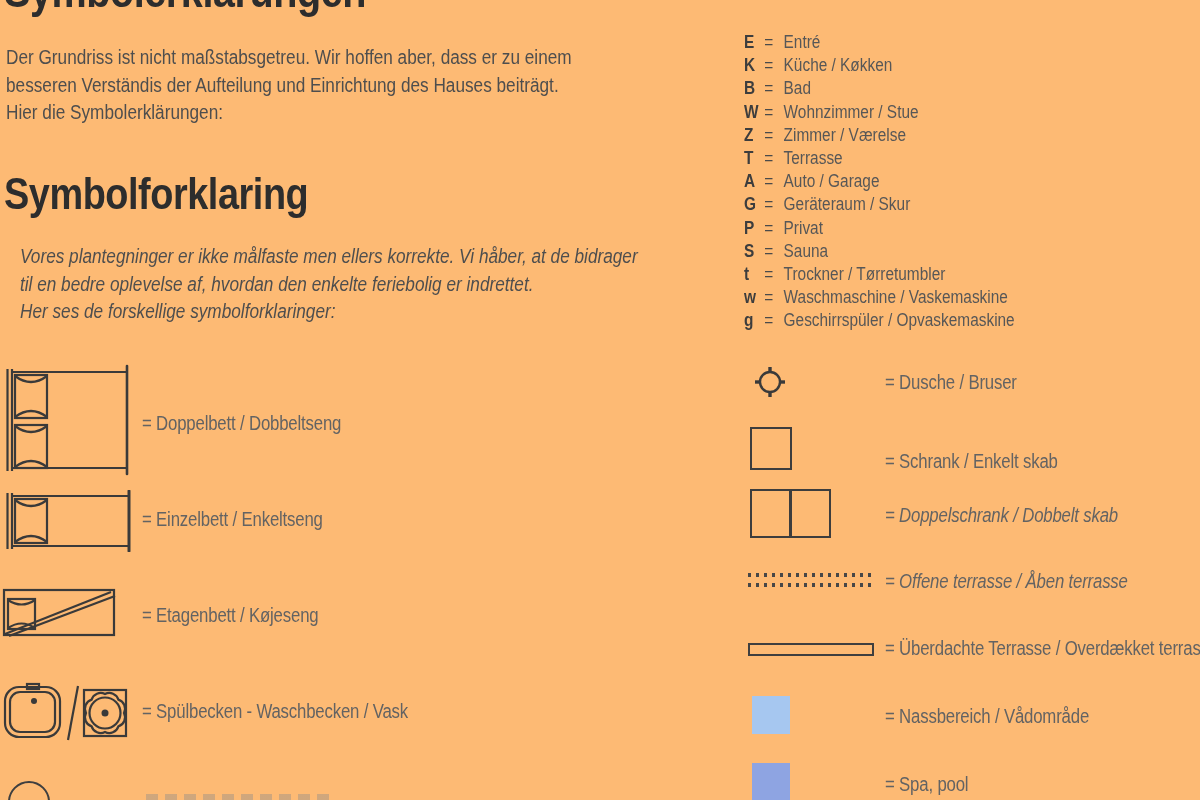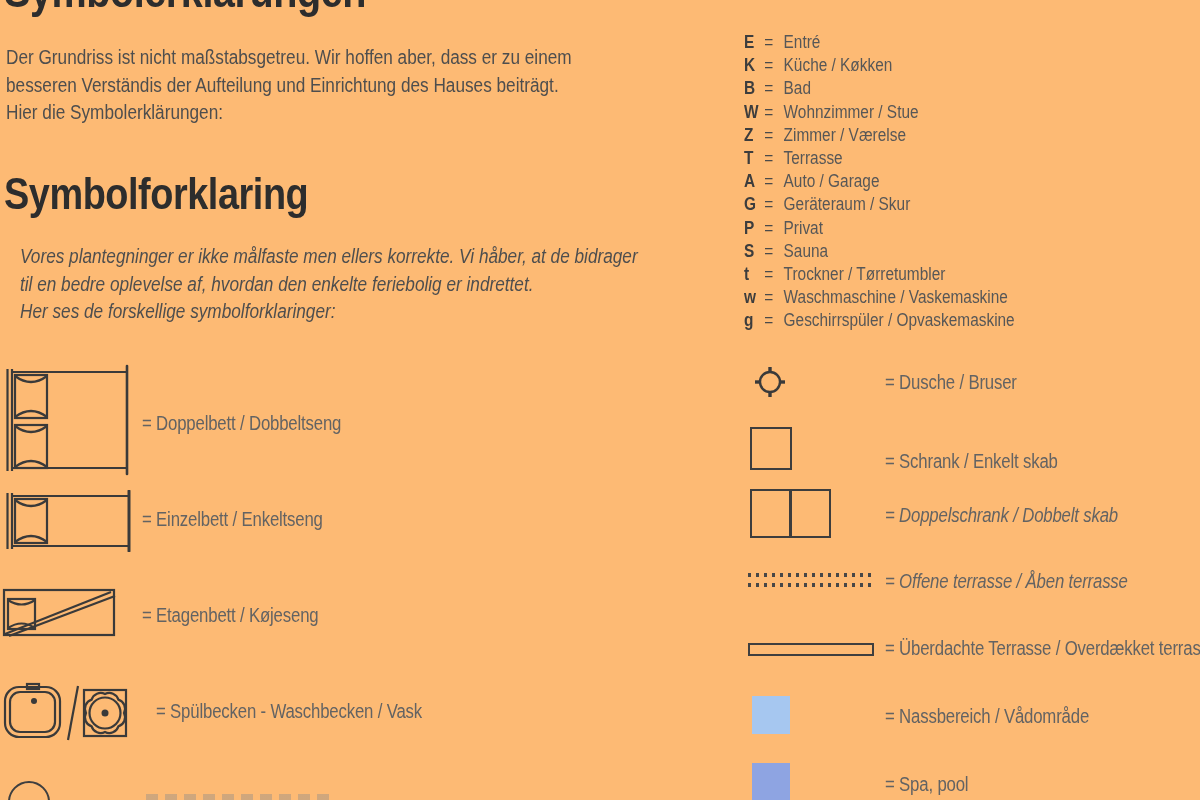--- a/index.html
+++ b/index.html
@@ -100,21 +100,21 @@
   </svg>
   <svg class="sym abs" style="left:66px;top:684px;" width="14" height="58" viewBox="0 0 14 58" stroke-width="2.2">
     <line x1="12" y1="2" x2="2" y2="56"></line>
   </svg>
   <svg class="sym abs" style="left:82px;top:686px;" width="46" height="52" viewBox="0 0 46 52" stroke-width="2.2">
     <rect x="2" y="4" width="42" height="46"></rect>
     <circle cx="23" cy="27" r="15.5"></circle>
     <path d="M42,27 A9.5,9.5 0 0 1 36.4,40.4 A9.5,9.5 0 0 1 23,46 A9.5,9.5 0 0 1 9.6,40.4 A9.5,9.5 0 0 1 4,27 A9.5,9.5 0 0 1 9.6,13.6 A9.5,9.5 0 0 1 23,8 A9.5,9.5 0 0 1 36.4,13.6 A9.5,9.5 0 0 1 42,27 Z"></path>
     <circle cx="23" cy="27" r="3.5" fill="#3a3a3a" stroke="none"></circle>
   </svg>
-  <div class="abs sym-label" style="left:156px;top:700px;">
+  <div class="abs sym-label" style="left:142px;top:700px;">
     <span class="cond">= Spülbecken - Waschbecken / Vask</span>
   </div>
 
   <div class="abs" style="left:8px;top:781px;width:42px;height:42px;border:2.5px solid #3f3f3f;border-radius:50%;box-sizing:border-box;"></div>
 
   <div class="abs clipped-frag" style="left:146px;top:794px;width:185px;"></div>
 
   <div class="abs" style="left:744px;top:31px;width:420px;">
     <div class="abbrev-row">
         <span class="abbrev-key">E</span>

